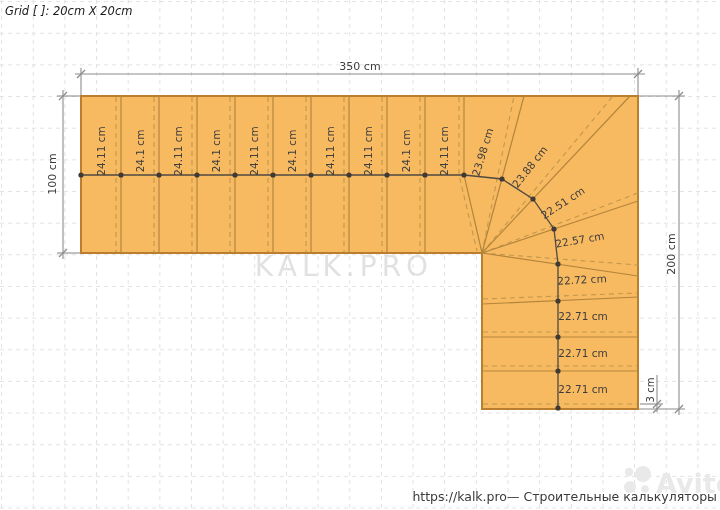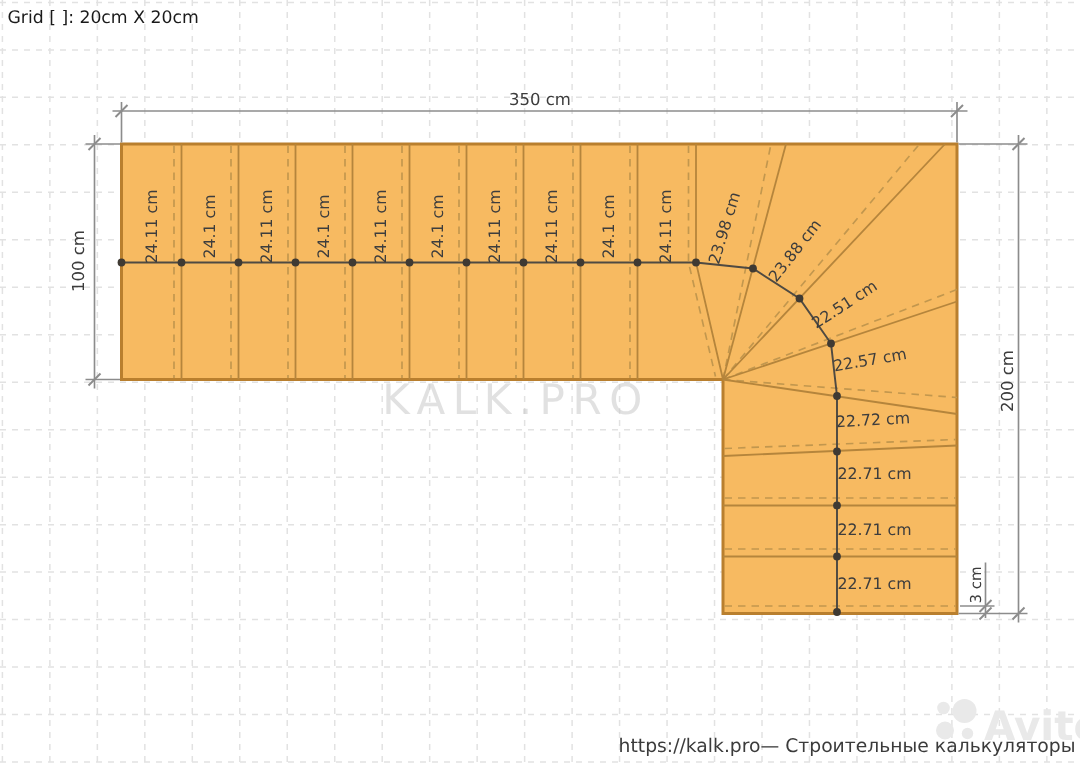--- a/index.html
+++ b/index.html
@@ -1,18 +1,18 @@
 <!DOCTYPE html>
 <html><head>
 <meta charset="utf-8">
 <style>
   html,body{margin:0;padding:0;}
   body{width:720px;height:510px;position:relative;background:#ffffff;overflow:hidden;
        font-family:"DejaVu Sans",sans-serif;}
-  #grid-label{position:absolute;left:5px;top:4px;font-size:11.5px;color:#1a1a1a;}
+  #grid-label{position:absolute;left:5px;top:4px;font-size:11.5px;color:#1a1a1a;font-style:italic;}
   #footer-text{position:absolute;left:0;right:3px;top:489px;text-align:right;
        font-size:12.5px;color:#3b3b3b;}
   svg{position:absolute;left:0;top:0;}
   .dim{font-size:11px;fill:#3c3c3c;font-family:"DejaVu Sans",sans-serif;}
   .dimsmall{font-size:10px;fill:#3c3c3c;font-family:"DejaVu Sans",sans-serif;}
   .wm{font-size:28px;letter-spacing:5px;fill:rgba(200,200,200,0.55);
       font-family:"DejaVu Sans",sans-serif;}
   .avt{font-size:27px;font-weight:bold;fill:#e9e9e9;font-family:"DejaVu Sans",sans-serif;}
   .av{fill:#e9e9e9;}
 </style>

